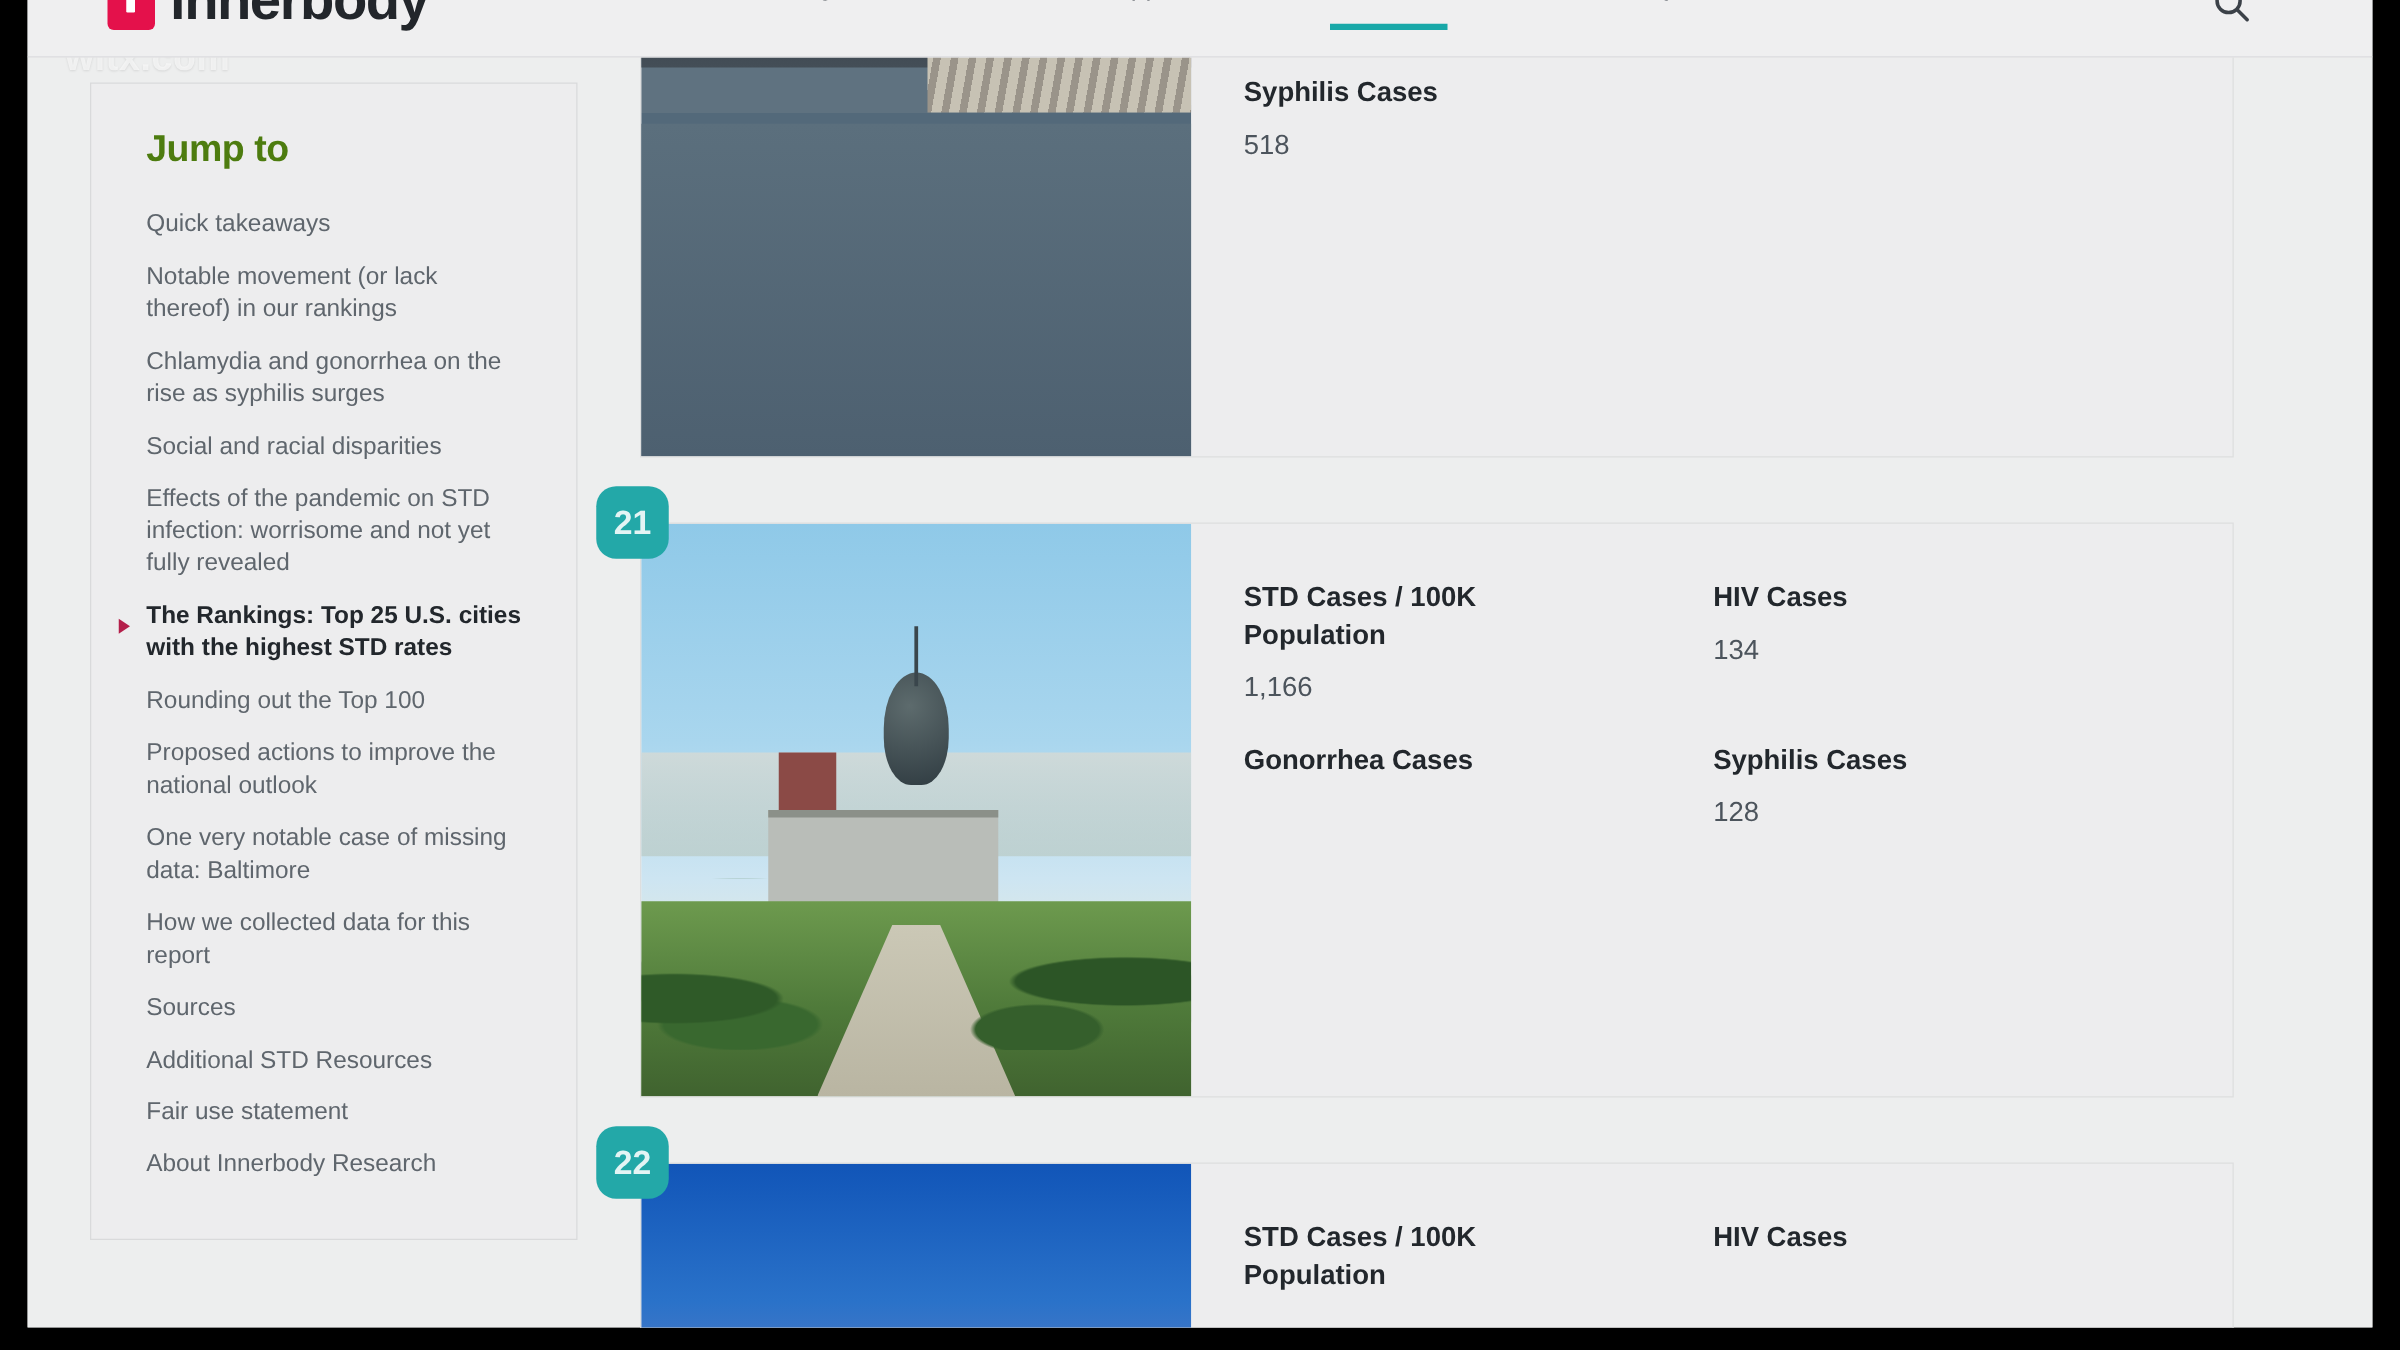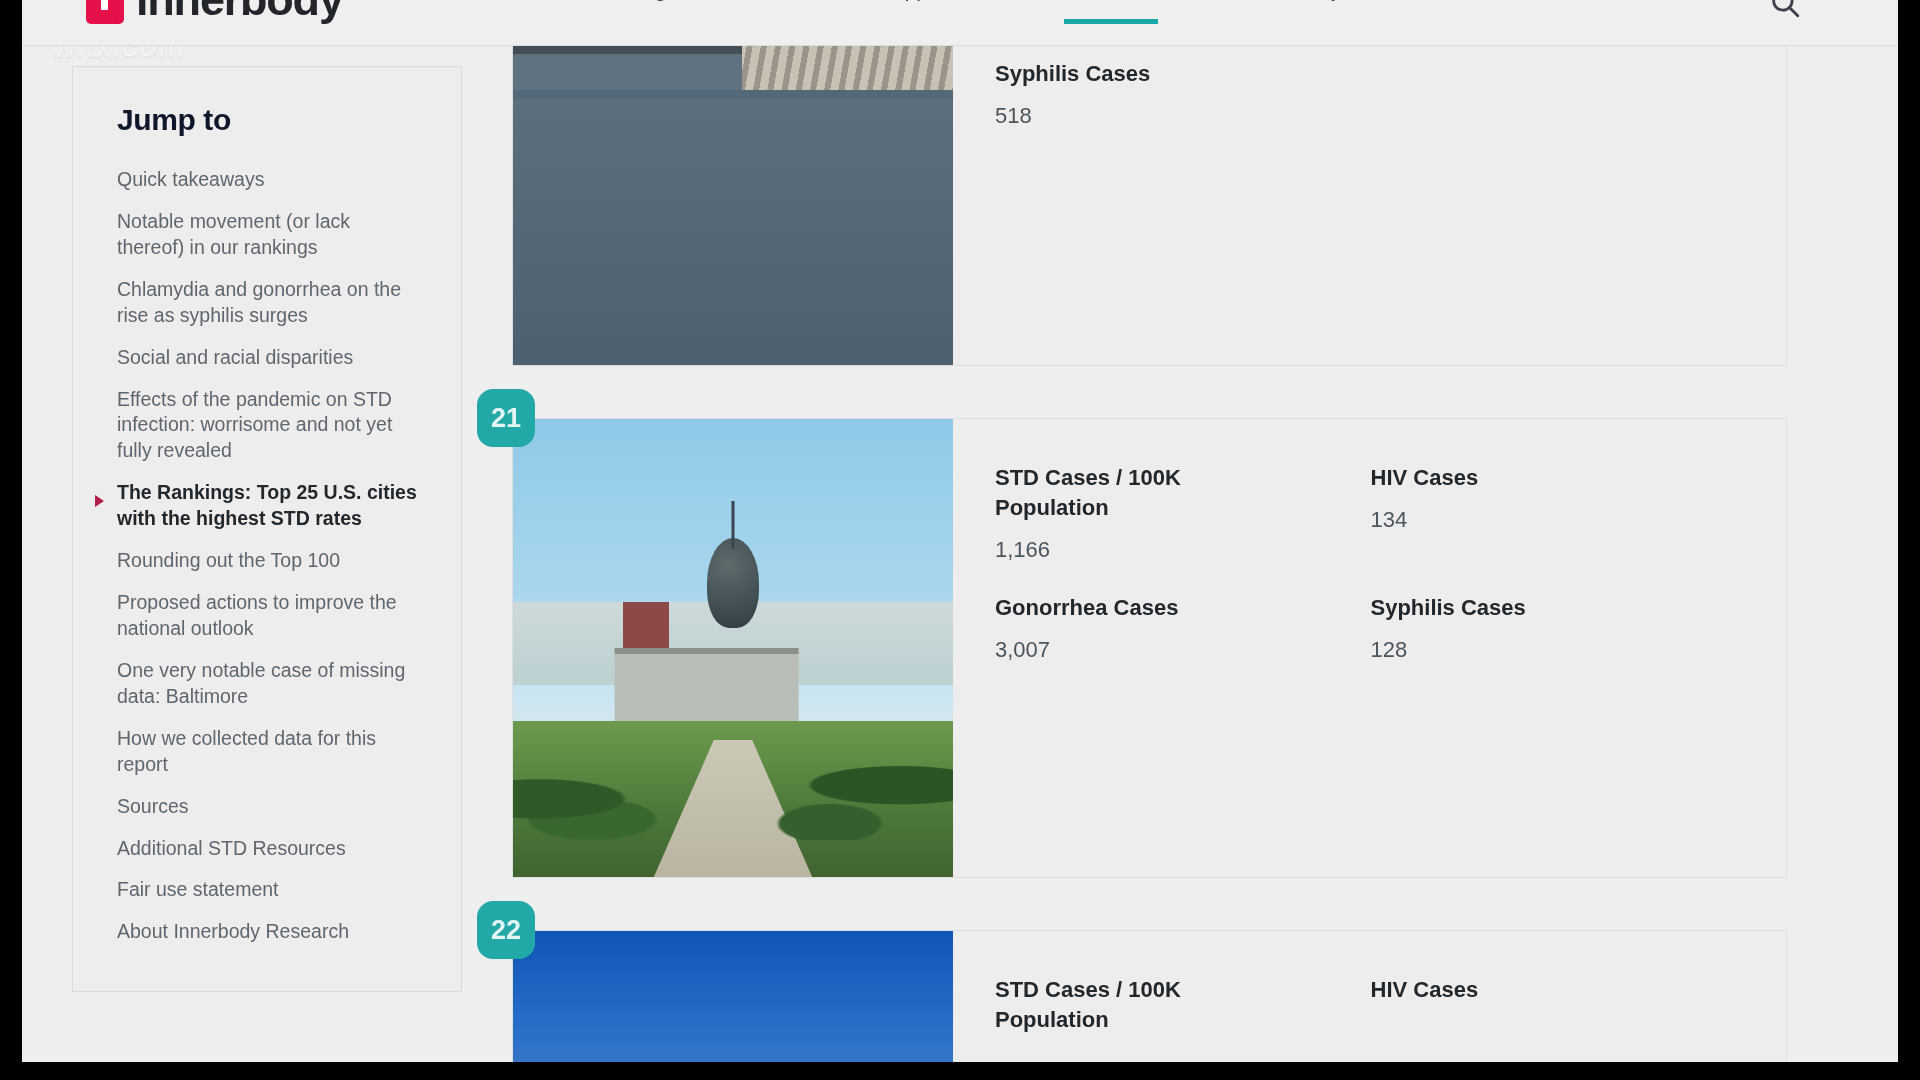--- a/index.html
+++ b/index.html
@@ -129,21 +129,21 @@
     position: absolute;
     left: 50px; top: 20px;
     width: 390px;
     background: #ededee;
     border: 1px solid #d9dadb;
     padding: 36px 28px 30px 44px;
   }
   #sidebar-title {
     font-size: 30px;
     font-weight: 700;
-    color: #0f172a;
+    color: #4d7c0f;
     letter-spacing: -0.4px;
     margin-bottom: 30px;
   }
   .jump-item {
     position: relative;
     font-size: 19.5px;
     line-height: 1.33;
     color: #5f666d;
     margin-bottom: 16px;
     cursor: pointer;
@@ -410,21 +410,20 @@
               <div>
                 <div class="stat-label">STD Cases / 100K Population</div>
                 <div class="stat-value">1,166</div>
               </div>
               <div>
                 <div class="stat-label">HIV Cases</div>
                 <div class="stat-value">134</div>
               </div>
               <div>
                 <div class="stat-label">Gonorrhea Cases</div>
-                <div class="stat-value">3,007</div>
               </div>
               <div>
                 <div class="stat-label">Syphilis Cases</div>
                 <div class="stat-value">128</div>
               </div>
             </div>
           </div>
         </article>
 
         <article class="city-card">

